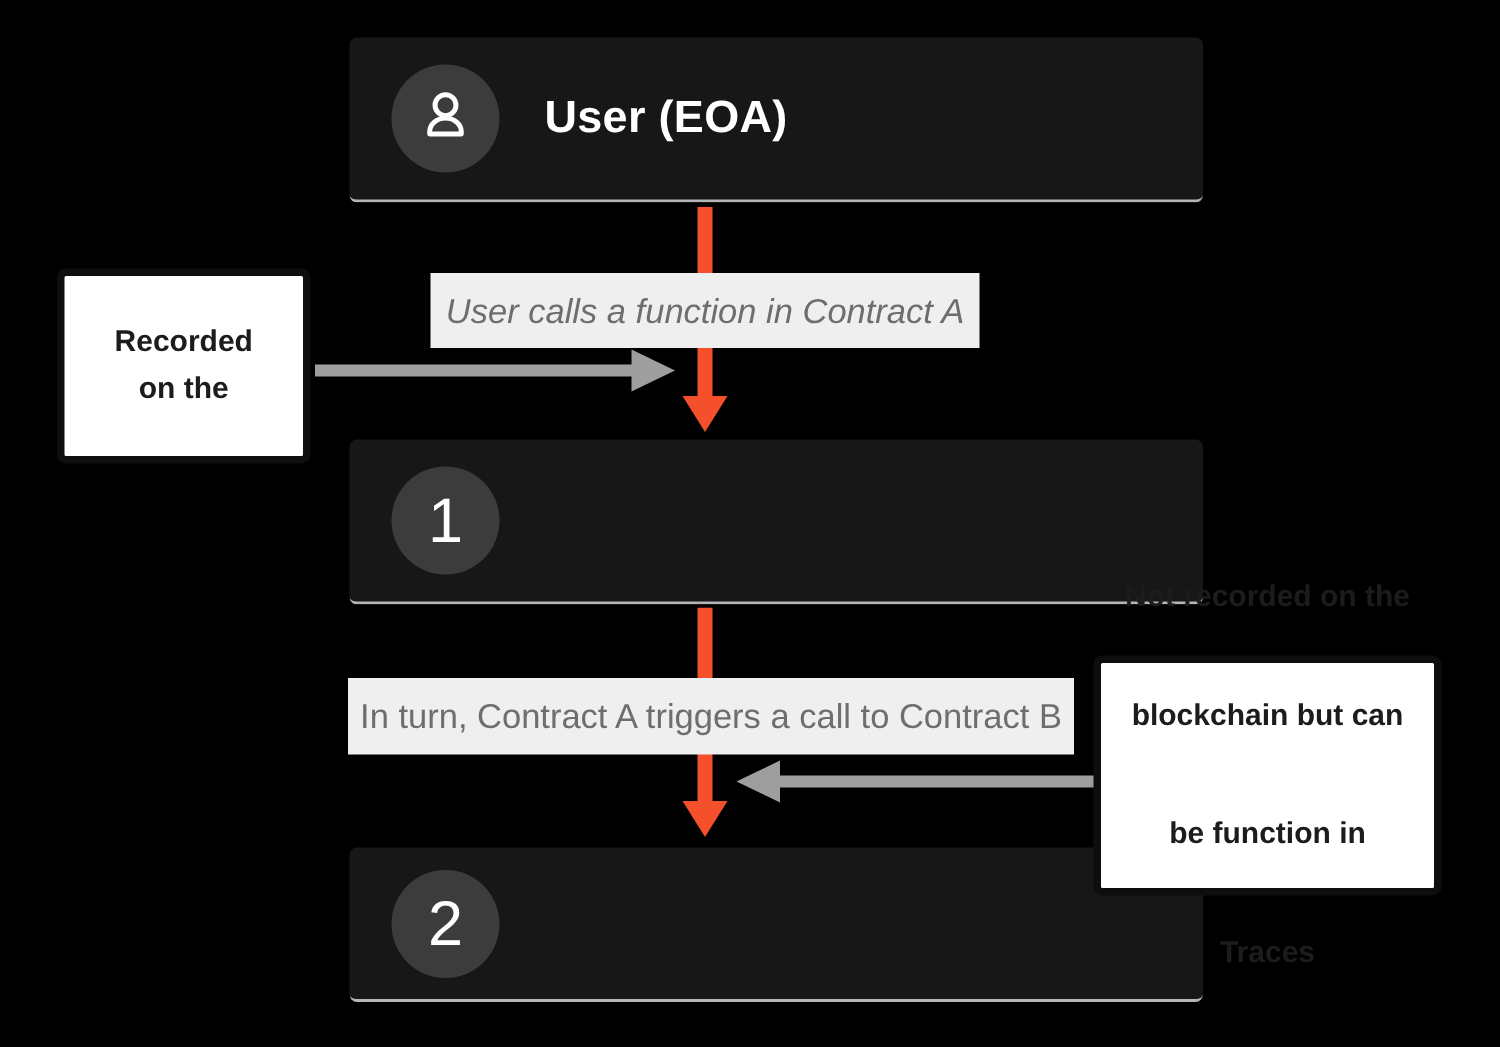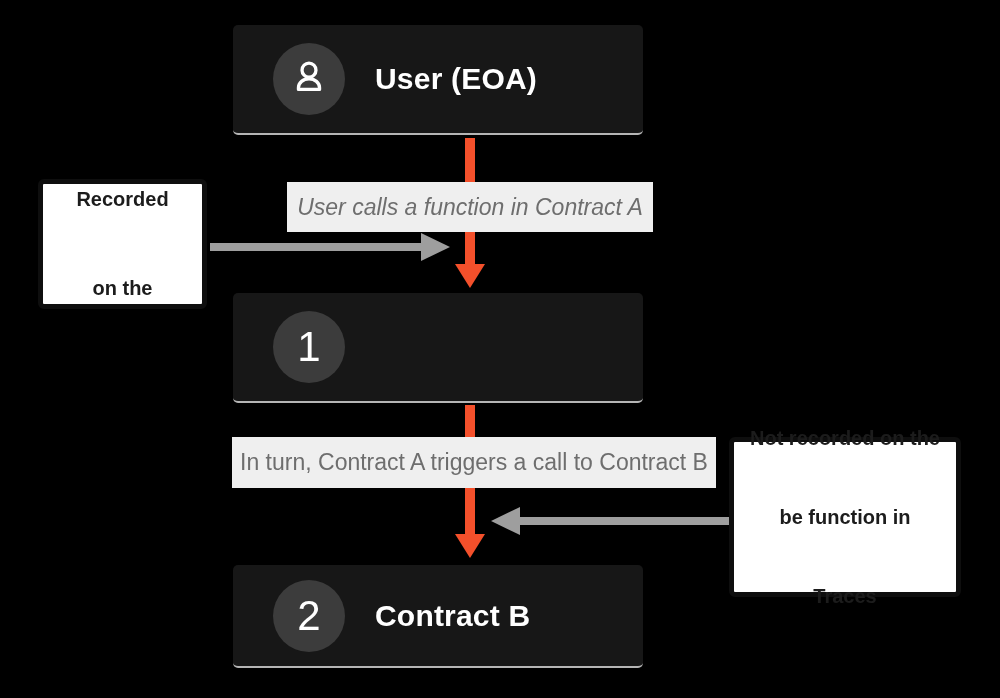--- a/index.html
+++ b/index.html
@@ -13,27 +13,27 @@
     width: 1000px;
     height: 698px;
     background: var(--background, #000);
     overflow: hidden;
   }
 
   
   .node {
     position: absolute;
     left: 233px;
-    width: 410px;
+    width: 569px;
     background: var(--node-bg, #171717);
     border-radius: 5px;
     border-bottom: 2px solid var(--node-divider, #b5b5b5);
     display: flex;
     align-items: center;
-    padding-left: 40px;
+    padding-left: 28px;
     box-sizing: border-box;
     gap: 30px;
     z-index: 2;
   }
   #node-user { top: 25px;  height: 110px; }
   #node-a    { top: 293px; height: 110px; }
   #node-b    { top: 565px; height: 103px; }
 
   .badge {
     width: 72px;
@@ -82,41 +82,41 @@
     background: var(--label-bg, #efefef);
     color: var(--label-text, #6e6e6e);
     font-size: 23px;
     display: flex;
     align-items: center;
     justify-content: center;
     z-index: 3;
     white-space: nowrap;
   }
   #flow-label-1 { left: 287px; top: 182px; width: 366px; height: 50px; font-style: italic; }
-  #flow-label-2 { left: 232px; top: 437px; width: 484px; height: 51px; }
+  #flow-label-2 { left: 232px; top: 452px; width: 484px; height: 51px; }
 
   
   .annotation {
     position: absolute;
     background: var(--annotation-bg, #fff);
     border: 5px solid var(--annotation-border, #0e0e0e);
     border-radius: 6px;
     box-sizing: border-box;
     display: flex;
     flex-direction: column;
     align-items: center;
     justify-content: center;
     text-align: center;
     color: var(--annotation-text, #1c1c1c);
     font-size: 20px;
     font-weight: 700;
     line-height: 31px;
     z-index: 4;
   }
-  #annotation-left  { left: 38px;  top: 179px; width: 169px; height: 130px; justify-content: space-between; }
+  #annotation-left  { left: 38px;  top: 179px; width: 169px; height: 130px; }
   #annotation-right { left: 729px; top: 437px; width: 232px; height: 160px; gap: 48px; }
   .annotation span { display: block; }
 </style>
 </head>
 <body>
 
 <div class="canvas">
 
   <div class="node" id="node-user">
     <div class="badge">
@@ -161,31 +161,31 @@
     <svg width="32" height="153" viewBox="0 0 32 153">
       <rect x="11" y="0" width="10" height="130" fill="currentColor"></rect>
       <polygon points="1,129 31,129 16,153" fill="currentColor"></polygon>
     </svg>
   </div>
 
   <div class="flow-label" id="flow-label-2">In turn, Contract A triggers a call to Contract B</div>
 
   <div class="annotation" id="annotation-right">
     <span>Not recorded on the</span>
+    <span>blockchain but can</span>
     <span>be function in</span>
     <span>Traces</span>
   </div>
 
   <div class="gray-arrow" id="gray-arrow-right">
     <svg width="239" height="32" viewBox="0 0 239 32">
       <polygon points="29,2 0,16 29,30" fill="currentColor"></polygon>
       <rect x="28" y="12" width="211" height="8" fill="currentColor"></rect>
     </svg>
   </div>
 
   <div class="node" id="node-b">
     <div class="badge">
       <span class="num">2</span>
     </div>
-    <div class="node-title">Contract B</div>
   </div>
 
 </div>
 
 </body></html>

